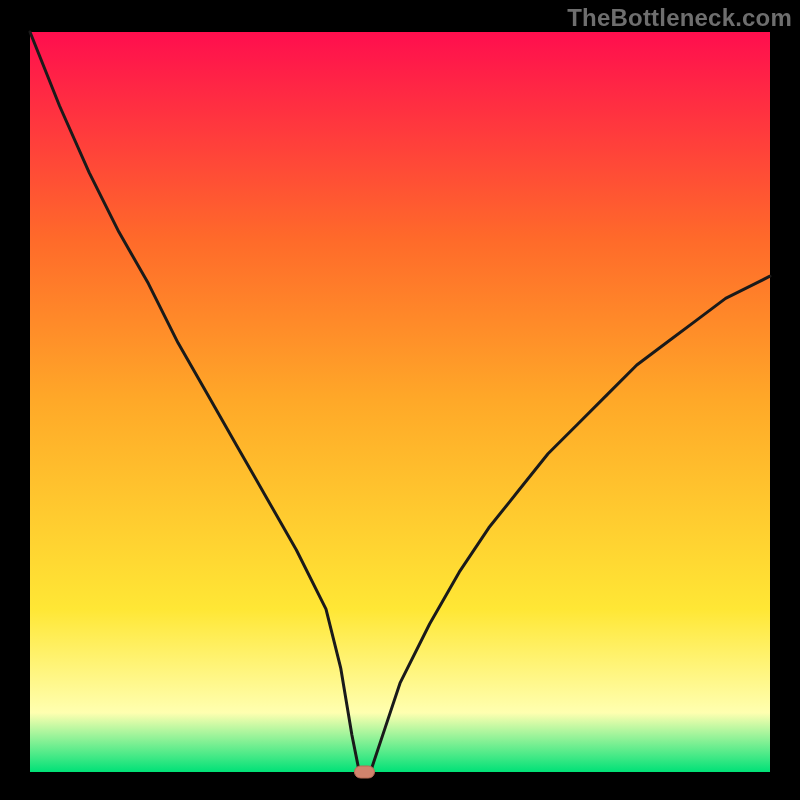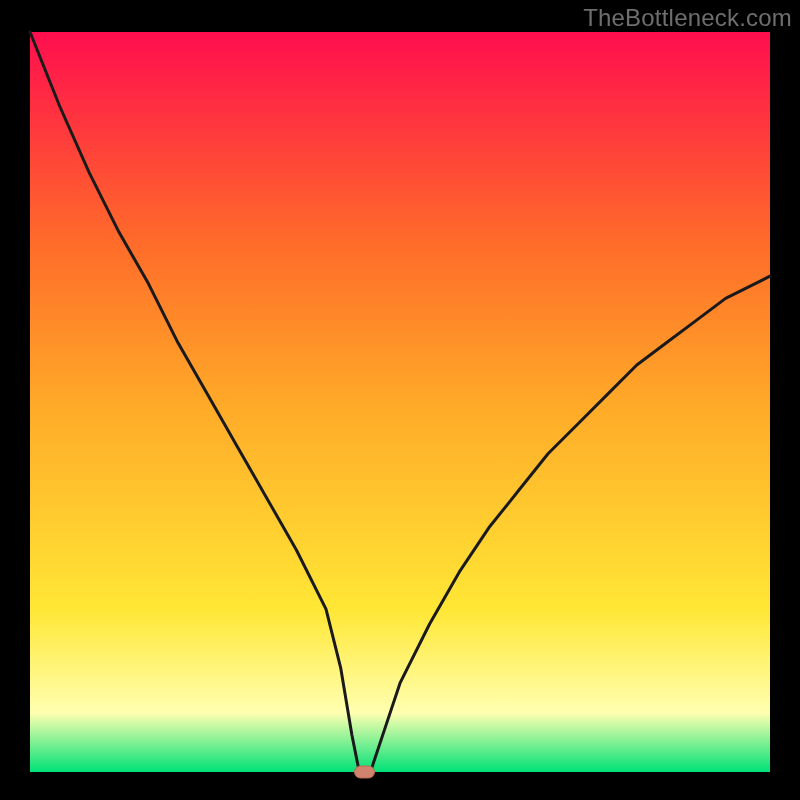--- a/index.html
+++ b/index.html
@@ -16,21 +16,21 @@
     width: 800px;
     height: 800px;
     background: #000;
   }
   .watermark {
     position: absolute;
     top: 4px;
     right: 8px;
     color: #6e6e6e;
     font-size: 24px;
-    font-weight: 400;
+    font-weight: 700;
     letter-spacing: 0.2px;
   }
   svg {
     position: absolute;
     left: 0;
     top: 0;
   }
 </style>
 </head>
 <body>

